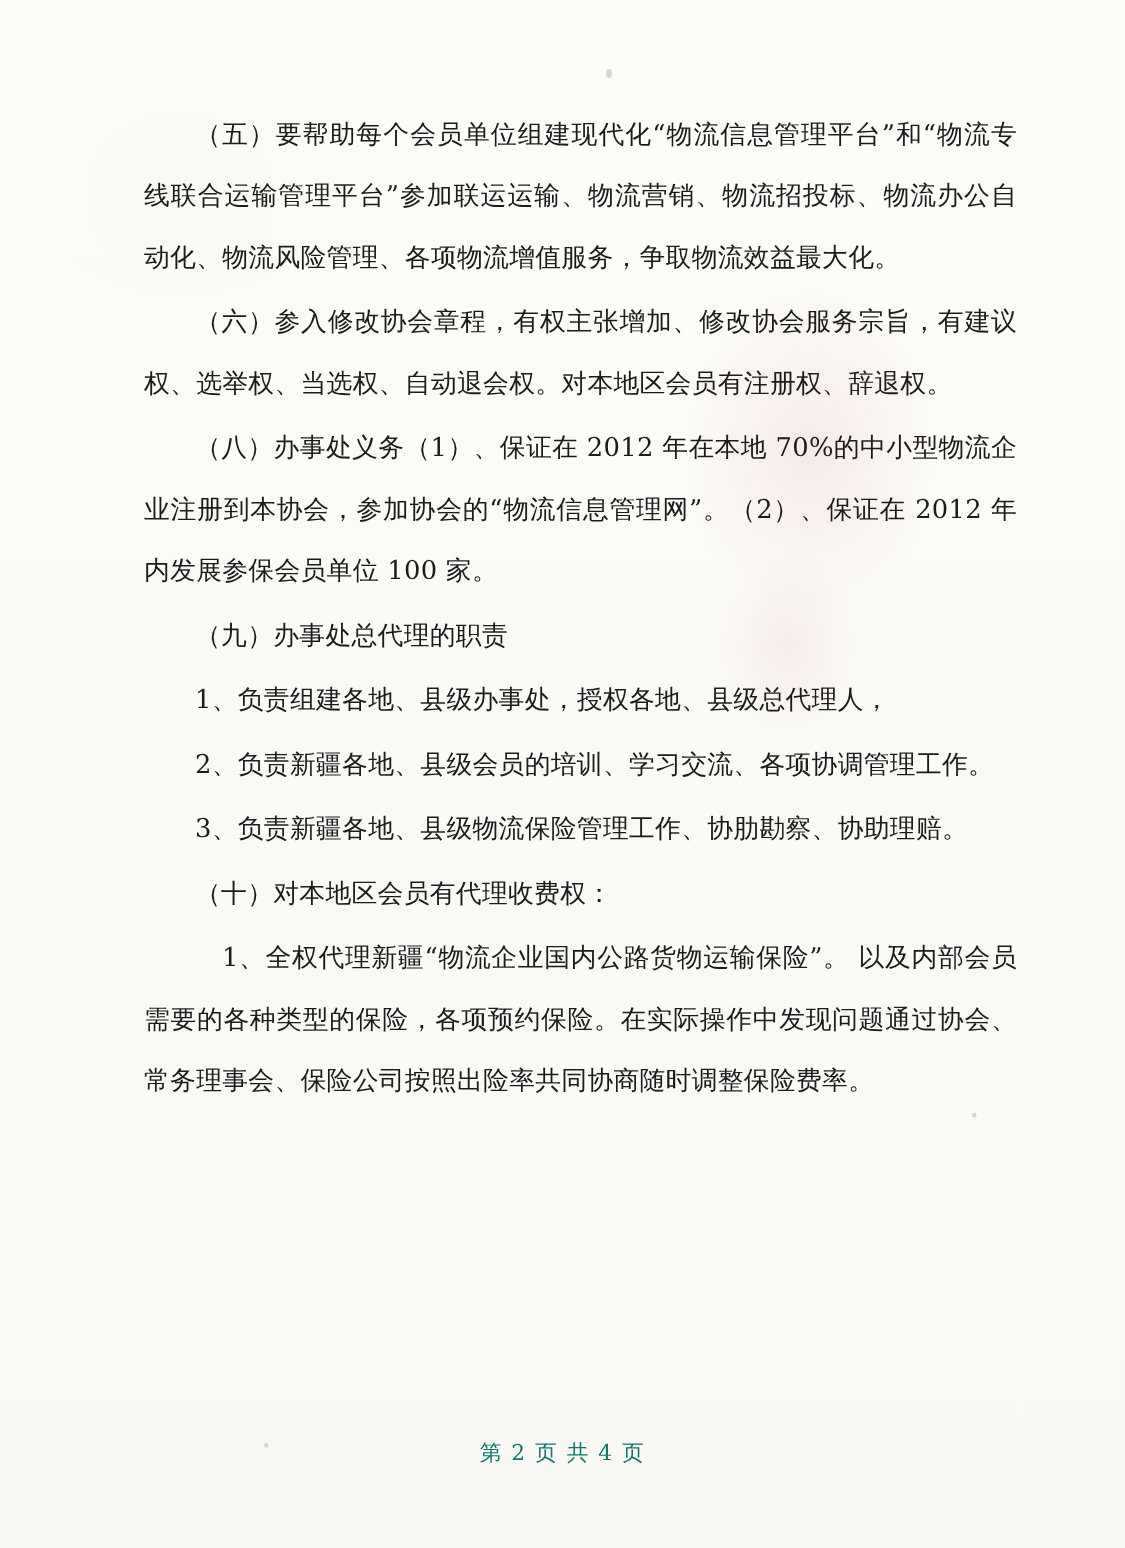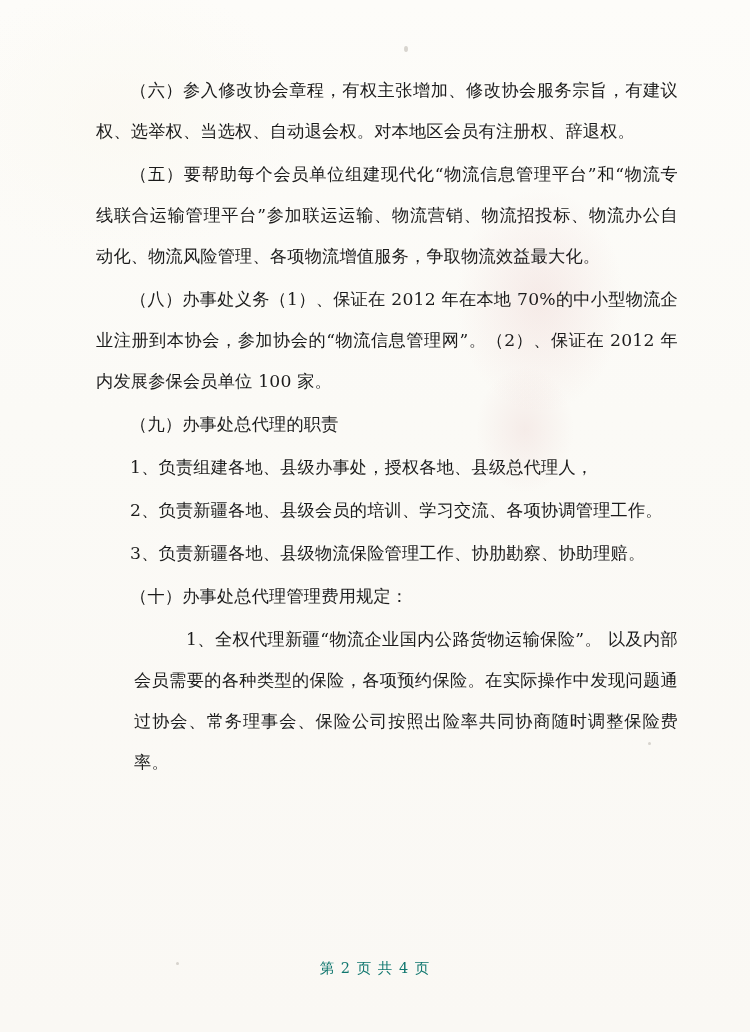--- a/index.html
+++ b/index.html
@@ -47,21 +47,20 @@
     color: #1b1b1b;
     text-align: justify;
     letter-spacing: 0.2px;
     word-break: break-all;
   }
   p.para.indent {
     text-indent: 34px;
   }
   p.para.indent2 {
     text-indent: 52px;
-    margin-left: 38px;
   }
   .footer {
     position: absolute;
     left: 0;
     bottom: 54px;
     width: 750px;
     text-align: center;
     font-size: 14.5px;
     letter-spacing: 1px;
     color: #0f766e;
@@ -72,25 +71,25 @@
 <body>
 
 <div class="page-bg"></div>
 
 <div class="speck" style="left:404px; top:46px; width:4px; height:6px;"></div>
 <div class="speck" style="left:176px; top:962px; width:3px; height:3px;"></div>
 <div class="speck" style="left:648px; top:742px; width:3px; height:3px;"></div>
 
 <div class="doc">
 
+  <p class="para indent">（五）要帮助每个会员单位组建现代化“物流信息管理平台”和“物流专线联合运输管理平台”参加联运运输、物流营销、物流招投标、物流办公自动化、物流风险管理、各项物流增值服务，争取物流效益最大化。</p>
   <p class="para indent">（六）参入修改协会章程，有权主张增加、修改协会服务宗旨，有建议权、选举权、当选权、自动退会权。对本地区会员有注册权、辞退权。</p>
-  <p class="para indent">（五）要帮助每个会员单位组建现代化“物流信息管理平台”和“物流专线联合运输管理平台”参加联运运输、物流营销、物流招投标、物流办公自动化、物流风险管理、各项物流增值服务，争取物流效益最大化。</p>
   <p class="para indent">（八）办事处义务（1）、保证在 2012 年在本地 70%的中小型物流企业注册到本协会，参加协会的“物流信息管理网”。（2）、保证在 2012 年内发展参保会员单位 100 家。</p>
   <p class="para indent">（九）办事处总代理的职责</p>
   <p class="para indent">1、负责组建各地、县级办事处，授权各地、县级总代理人，</p>
   <p class="para indent">2、负责新疆各地、县级会员的培训、学习交流、各项协调管理工作。</p>
   <p class="para indent">3、负责新疆各地、县级物流保险管理工作、协肋勘察、协助理赔。</p>
-  <p class="para indent">（十）办事处总代理管理费用规定：</p>
+  <p class="para indent">（十）对本地区会员有代理收费权：</p>
   <p class="para indent2">1、全权代理新疆“物流企业国内公路货物运输保险”。 以及内部会员需要的各种类型的保险，各项预约保险。在实际操作中发现问题通过协会、常务理事会、保险公司按照出险率共同协商随时调整保险费率。</p>
 
 </div>
 
 <div class="footer">第 2 页 共 4 页</div>
 
 </body></html>

